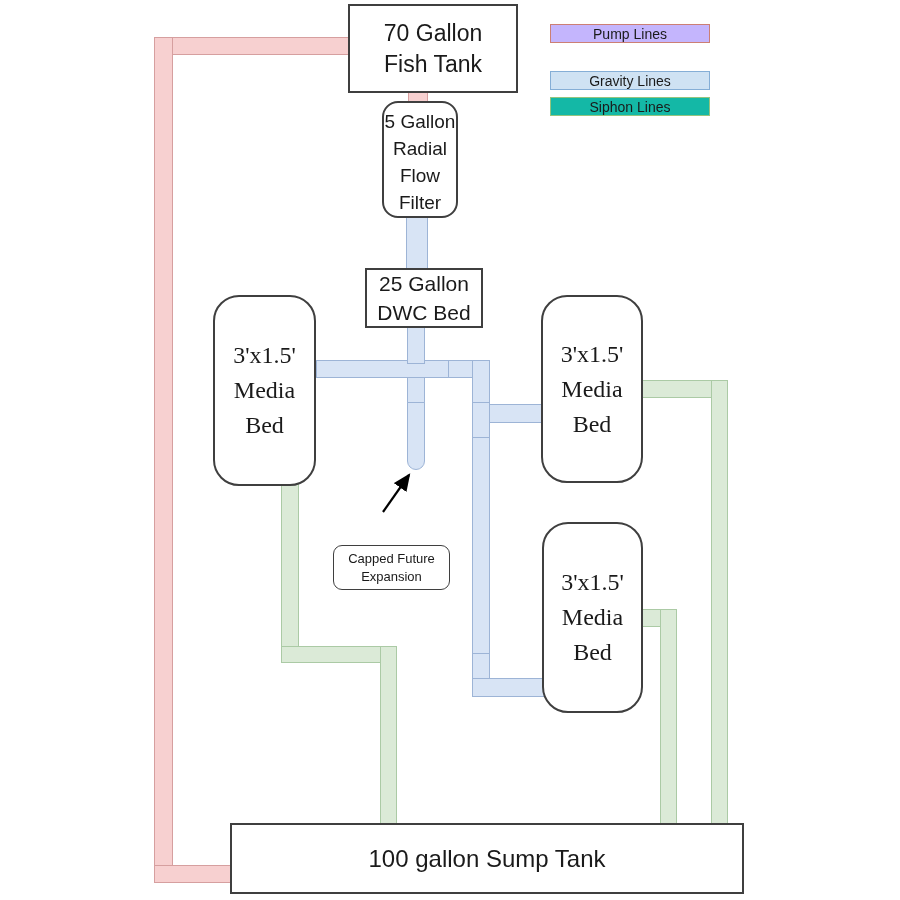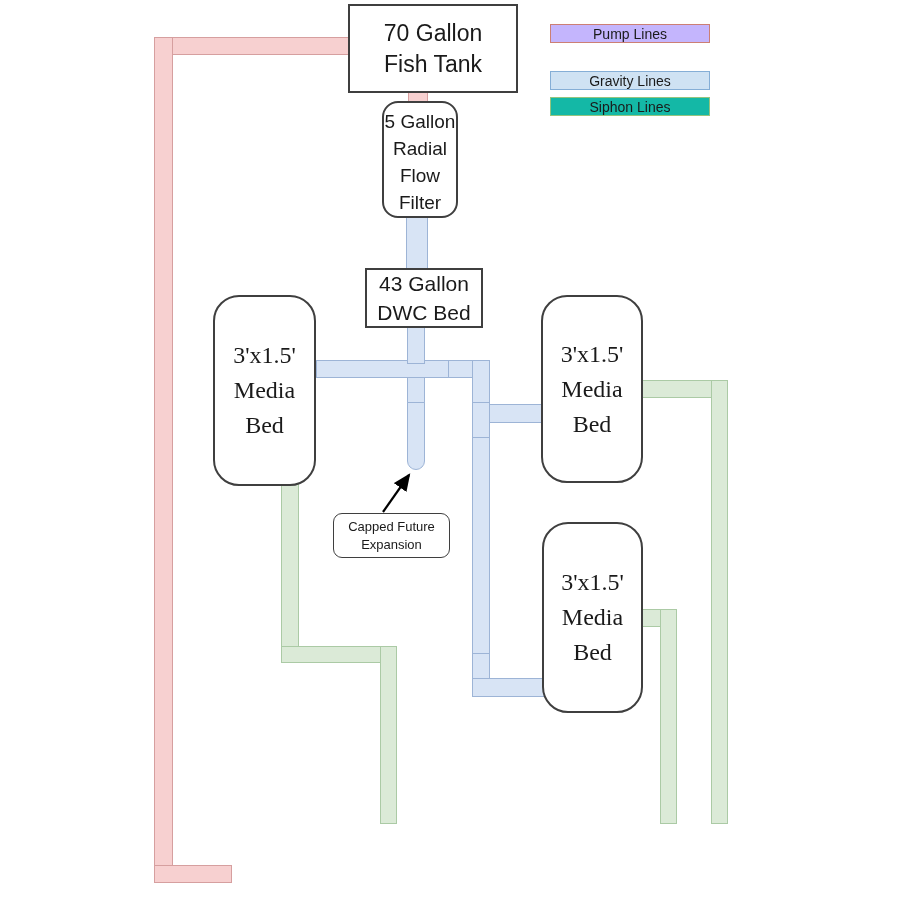--- a/index.html
+++ b/index.html
@@ -19,21 +19,21 @@
   .node-label{white-space:pre-line;}
   .rounded-lg{border-radius:26px;}
   .rounded-md{border-radius:16px;align-items:flex-end;}
   .rounded-sm{border-radius:9px;border-width:1.5px;}
 
   .fs-tank  {font-size:23px;line-height:31px;}
   .fs-filter{font-size:19px;line-height:27px;}
   .fs-dwc   {font-size:21px;line-height:29px;}
   .fs-media {font-size:24px;line-height:35px;font-family:Liberation Serif, serif;}
   .fs-sump  {font-size:24px;}
-  .fs-note  {font-size:13px;line-height:18px;}
+  .fs-note  {font-size:13px;line-height:18px;margin-top:32px;}
 
   
   #legend{position:absolute;left:550px;top:24px;width:160px;z-index:10;}
   .legend-row{width:160px;height:19px;border:1px solid;box-sizing:border-box;
               margin-bottom:7px;display:flex;align-items:center;justify-content:center;
               font-size:14px;}
 
   
   #arrow-overlay{position:absolute;left:0;top:0;width:900px;height:900px;z-index:8;pointer-events:none;}
 </style>
@@ -83,21 +83,21 @@
   </div>
 
   <div class="node rounded-md fs-filter" style="left:382px;top:101px;width:76px;height:117px;">
     <span class="node-label">5 Gallon
 Radial
 Flow
 Filter</span>
   </div>
 
   <div class="node fs-dwc" style="left:365px;top:268px;width:118px;height:60px;">
-    <span class="node-label">43 Gallon
+    <span class="node-label">25 Gallon
 DWC Bed</span>
   </div>
 
   <div class="node rounded-lg fs-media" style="left:213px;top:295px;width:103px;height:191px;">
     <span class="node-label">3'x1.5'
 Media
 Bed</span>
   </div>
 
   <div class="node rounded-lg fs-media" style="left:541px;top:295px;width:102px;height:188px;">
@@ -105,20 +105,23 @@
 Media
 Bed</span>
   </div>
 
   <div class="node rounded-lg fs-media" style="left:542px;top:522px;width:101px;height:191px;">
     <span class="node-label">3'x1.5'
 Media
 Bed</span>
   </div>
 
+  <div class="node fs-sump" style="left:230px;top:823px;width:514px;height:71px;">
+    <span class="node-label">100 gallon Sump Tank</span>
+  </div>
 
   <div class="node rounded-sm fs-note" style="left:333px;top:513px;width:117px;height:45px;z-index:11;">
     <span class="node-label">Capped Future
 Expansion</span>
   </div>
 
   <div id="legend">
     <div class="legend-row" style="background: #c4b5fd; border-color: rgb(204, 127, 116);">
       <span>Pump Lines</span>
     </div>

